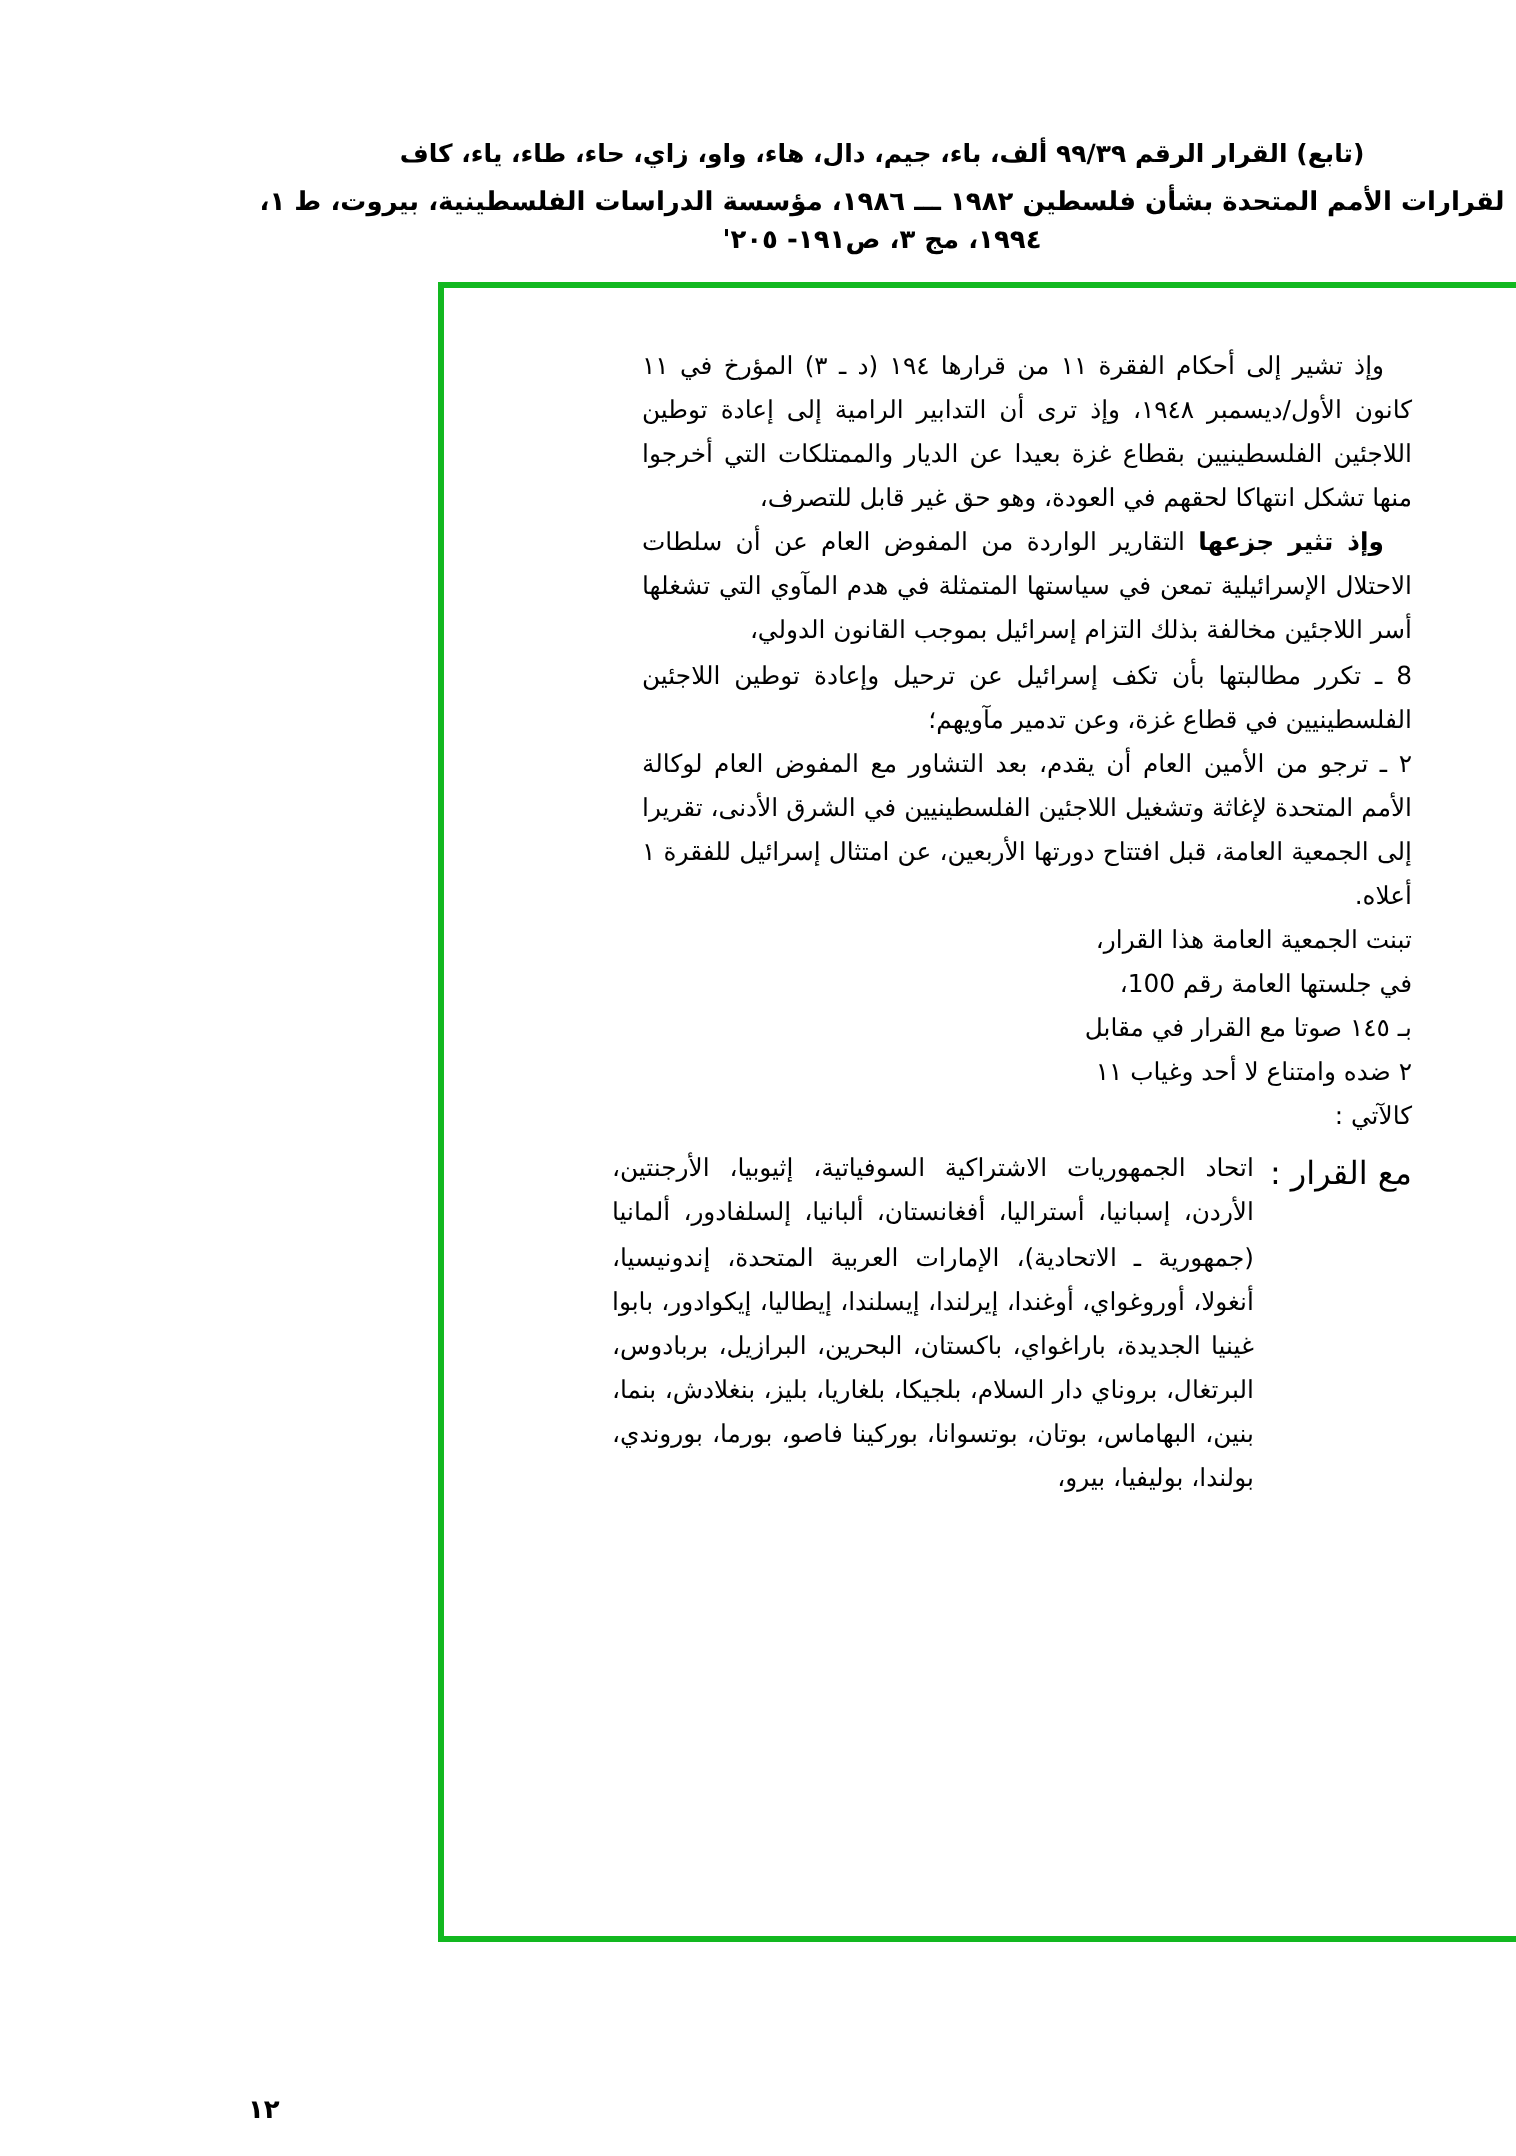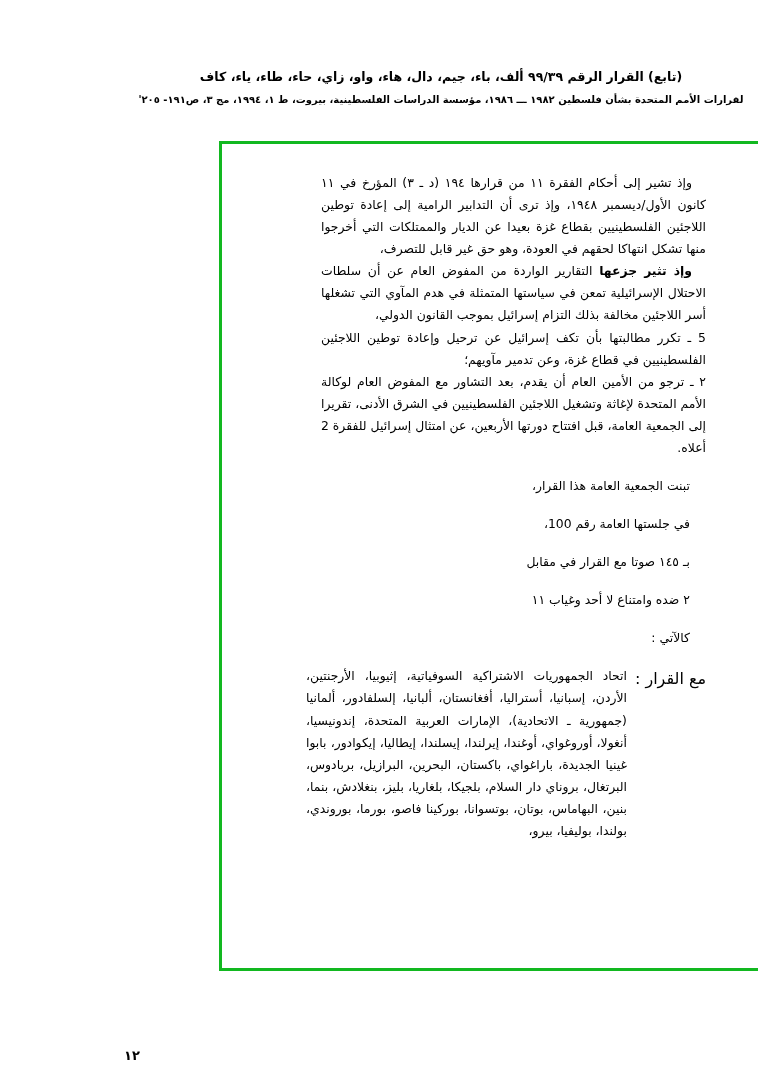--- a/index.html
+++ b/index.html
@@ -26,21 +26,21 @@
     padding-top: 68px;
   }
   .header-title {
     font-size: 12.5px;
     font-weight: bold;
     letter-spacing: 0px;
     line-height: 1.4;
     direction: rtl;
   }
   .header-sub {
-    font-size: 10px;
+    font-size: 13px;
     font-weight: bold;
     margin-top: 6px;
     line-height: 1.5;
     direction: rtl;
   }
   .frame {
     position: absolute;
     top: 141px;
     left: 95px;
     width: 600px;
@@ -65,21 +65,21 @@
     text-align: justify;
     text-align-last: right;
   }
   p.indent {
     text-indent: 14px;
   }
   .bold {
     font-weight: bold;
   }
   .lines-block p {
-    margin: 16px;
+    margin: 0;
     font-size: 12.4px;
     line-height: 1.78;
     text-align-last: right;
   }
   .countries {
     display: flex;
     flex-direction: row;
     margin-top: 4px;
   }
   .countries-label {
@@ -116,23 +116,23 @@
     <div class="header-sub">لقرارات الأمم المتحدة بشأن فلسطين ١٩٨٢ ـــ ١٩٨٦، مؤسسة الدراسات الفلسطينية، بيروت، ط ١، ١٩٩٤، مج ٣، ص١٩١- ٢٠٥'</div>
   </div>
 
   <div class="frame">
     <div class="content">
 
       <p class="para indent">وإذ تشير إلى أحكام الفقرة ١١ من قرارها ١٩٤ (د ـ ٣) المؤرخ في ١١ كانون الأول/ديسمبر ١٩٤٨، وإذ ترى أن التدابير الرامية إلى إعادة توطين اللاجئين الفلسطينيين بقطاع غزة بعيدا عن الديار والممتلكات التي أخرجوا منها تشكل انتهاكا لحقهم في العودة، وهو حق غير قابل للتصرف،</p>
 
       <p class="para indent"><span class="bold">وإذ تثير جزعها</span><span> التقارير الواردة من المفوض العام عن أن سلطات الاحتلال الإسرائيلية تمعن في سياستها المتمثلة في هدم المآوي التي تشغلها أسر اللاجئين مخالفة بذلك التزام إسرائيل بموجب القانون الدولي،</span></p>
 
-      <p class="para">5 ـ تكرر مطالبتها بأن تكف إسرائيل عن ترحيل وإعادة توطين اللاجئين الفلسطينيين في قطاع غزة، وعن تدمير مآويهم؛</p>
+      <p class="para">8 ـ تكرر مطالبتها بأن تكف إسرائيل عن ترحيل وإعادة توطين اللاجئين الفلسطينيين في قطاع غزة، وعن تدمير مآويهم؛</p>
 
-      <p class="para">٢ ـ ترجو من الأمين العام أن يقدم، بعد التشاور مع المفوض العام لوكالة الأمم المتحدة لإغاثة وتشغيل اللاجئين الفلسطينيين في الشرق الأدنى، تقريرا إلى الجمعية العامة، قبل افتتاح دورتها الأربعين، عن امتثال إسرائيل للفقرة 2 أعلاه.</p>
+      <p class="para">٢ ـ ترجو من الأمين العام أن يقدم، بعد التشاور مع المفوض العام لوكالة الأمم المتحدة لإغاثة وتشغيل اللاجئين الفلسطينيين في الشرق الأدنى، تقريرا إلى الجمعية العامة، قبل افتتاح دورتها الأربعين، عن امتثال إسرائيل للفقرة ١ أعلاه.</p>
 
       <div class="lines-block">
         <p>تبنت الجمعية العامة هذا القرار،</p>
         <p>في جلستها العامة رقم 100،</p>
         <p>بـ ١٤٥ صوتا مع القرار في مقابل</p>
         <p>٢ ضده وامتناع لا أحد وغياب ١١</p>
         <p>كالآتي :</p>
       </div>
 
       <div class="countries">

